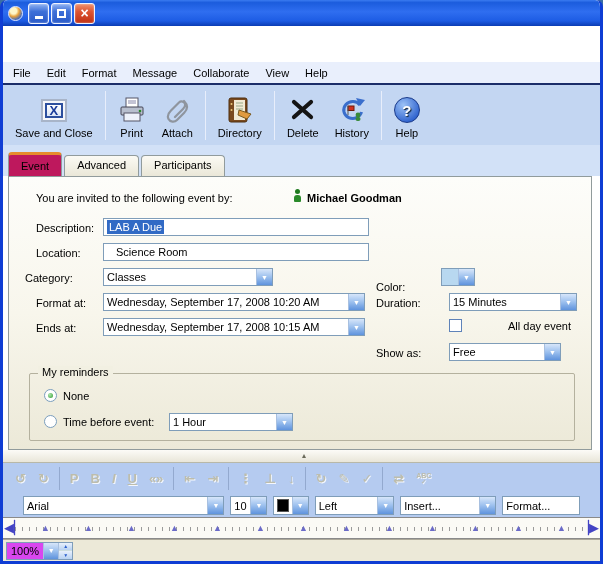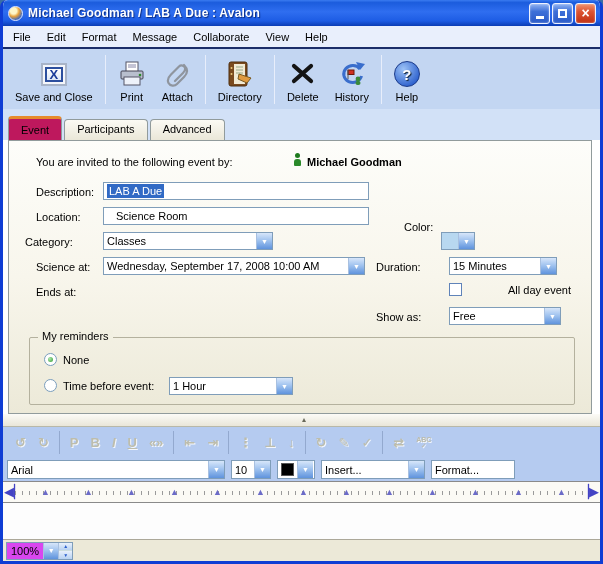--- a/index.html
+++ b/index.html
@@ -36,21 +36,21 @@
     background:linear-gradient(180deg,#8fb2f2 0%, #3d6fd8 40%, #2a5ac8 100%);
     box-shadow:inset 0 0 2px rgba(255,255,255,.6);
   }
   .winbtn.min span { display:block; width:8px; height:3px; background:#fff; margin-top:9px; }
   .winbtn.max span { display:block; width:9px; height:9px; border:2px solid #fff; }
   .winbtn.close { background:linear-gradient(180deg,#f0926e 0%, #dd5432 40%, #c03012 100%); font-size:14px; }
 
   
   .menubar {
     height:21px; flex:0 0 21px; background:#e9effc; display:flex; align-items:center;
-    font-size:11px; color:#000; padding-left:2px;
+    font-size:11px; color:#000; padding-left:2px;margin-top:36px;
   }
   .menu-item { padding:3px 8px; }
 
   
   .toolbar {
     height:62px; flex:0 0 62px; background:#c3d6f2; border-top:2px solid #1b2d69;
     display:flex; align-items:stretch; padding:3px 2px 2px 4px;
   }
   .tb-group { display:flex; }
   .tb-sep { width:1px; background:#8fa4c8; border-right:1px solid #e8eefb; margin:3px 4px; }
@@ -137,21 +137,21 @@
   }
   .fmt-icon {
     color:#bdbdac; text-shadow:1px 1px 0 rgba(255,255,255,.85);
     font-size:13px; font-weight:bold; padding:0 6px; line-height:1;
   }
   .fmt-icon.tiny { font-size:7px; white-space:pre-line; text-align:center; line-height:6px; }
   .fmt-sep { width:1px; align-self:stretch; margin:4px 4px; background:#93a9cf; }
 
   
   .fontbar {
-    height:23px; flex:0 0 23px; background:#b5cbf0; display:flex; align-items:center; gap:6px; padding:0 4px;
+    height:23px; flex:0 0 23px; background:#b5cbf0; display:flex; align-items:center; gap:6px; padding:0 20px;
   }
   .fontbar .combo { height:19px; }
   .swatch { width:13px; height:13px; margin:0 3px; border:1px solid #555; }
 
   
   .ruler {
     height:22px; flex:0 0 22px; background:#fbfaf5; border-top:1px solid #8a8a8a; border-bottom:1px solid #8a8a8a;
     position:relative; overflow:hidden;
   }
   .ruler .ticks {
@@ -180,21 +180,20 @@
   }
   .spinner span + span { border-top:1px solid #cdd; }
 </style>
 </head>
 <body>
 
 <div class="window">
 
   <div class="titlebar">
     <span class="app-icon"></span>
-    <span class="title-text">Michael Goodman / LAB A Due : Avalon</span>
     <span class="winbtns">
       <span class="winbtn min">
           <span></span>
         </span>
       <span class="winbtn max">
           <span></span>
         </span>
       <span class="winbtn close">×</span>
     </span>
   </div>
@@ -292,22 +291,22 @@
         <span class="tb-ic">
             <span class="ic-help">?</span>
           </span>
         <span class="tb-label">Help</span>
       </div>
     </div>
   </div>
 
   <div class="tabstrip">
     <span class="tab active">Event</span>
+    <span class="tab">Advanced</span>
     <span class="tab">Participants</span>
-    <span class="tab">Advanced</span>
   </div>
 
   <div class="panel">
 
     <span class="abs field-label" style="left:27px; top:15px;">You are invited to the following event by:</span>
     <span class="abs person" style="left:284px; top:12px;"></span>
     <span class="abs" style="left:298px; top:15px; font-weight:bold;">Michael Goodman</span>
 
     <span class="abs field-label" style="left:27px; top:45px;">Description:</span>
     <div class="abs txt" style="left:94px; top:41px; width:266px;">
@@ -317,38 +316,42 @@
     <span class="abs field-label" style="left:27px; top:70px;">Location:</span>
     <div class="abs txt" style="left:94px; top:66px; width:266px;padding-left:12px;">
       <span>Science Room</span>
     </div>
 
     <span class="abs field-label" style="left:16px; top:95px;">Category:</span>
     <div class="abs combo" style="left:94px; top:91px; width:170px;">
       <span class="combo-text">Classes</span>
       <span class="ca">▼</span>
     </div>
-    <span class="abs field-label" style="left:367px; top:80px;margin-left:28px;">Color:</span>
+    <span class="abs field-label" style="left:367px; top:104px;">Color:</span>
     <div class="abs combo" style="left:432px; top:91px; width:34px;">
       <span class="combo-text" style="align-self: stretch; background: rgb(184, 216, 240);"></span>
       <span class="ca">▼</span>
     </div>
 
-    <span class="abs field-label" style="left:27px; top:120px;">Science at:</span>
+    <span class="abs field-label" style="left:27px; top:120px;">Format at:</span>
     <div class="abs combo" style="left:94px; top:116px; width:262px;">
-      <span class="combo-text">Wednesday, September 17, 2008 10:00 AM</span>
+      <span class="combo-text">Wednesday, September 17, 2008 10:20 AM</span>
       <span class="ca">▼</span>
     </div>
     <span class="abs field-label" style="left:367px; top:120px;">Duration:</span>
-    <div class="abs combo" style="left:440px; top:116px; width:108px;">
+    <div class="abs combo" style="left:440px; top:116px; width:128px;">
       <span class="combo-text">15 Minutes</span>
       <span class="ca">▼</span>
     </div>
 
     <span class="abs field-label" style="left:27px; top:145px;">Ends at:</span>
+    <div class="abs combo" style="left:94px; top:141px; width:262px;">
+      <span class="combo-text">Wednesday, September 17, 2008 10:15 AM</span>
+      <span class="ca">▼</span>
+    </div>
     <span class="abs radio-row" style="left:440px; top:142px;gap:46px;">
       <span class="checkbox"></span>
       <span>All day event</span>
     </span>
 
     <span class="abs field-label" style="left:367px; top:170px;">Show as:</span>
     <div class="abs combo" style="left:440px; top:166px; width:112px;">
       <span class="combo-text">Free</span>
       <span class="ca">▼</span>
     </div>
@@ -406,20 +409,24 @@
       <span class="ca">▼</span>
     </div>
     <div class="combo" style="width:40px;">
       <span class="combo-text">10</span>
       <span class="ca">▼</span>
     </div>
     <div class="combo" style="width:38px;">
       <span class="swatch" style="background: rgb(0, 0, 0);"></span>
       <span class="ca">▼</span>
     </div>
+    <div class="combo" style="width:86px;">
+      <span class="combo-text">Left</span>
+      <span class="ca">▼</span>
+    </div>
     <div class="combo" style="width:104px;">
       <span class="combo-text">Insert...</span>
       <span class="ca">▼</span>
     </div>
     <div class="combo" style="width:84px;">
       <span class="combo-text">Format...</span>
     </div>
   </div>
 
   <div class="ruler">

